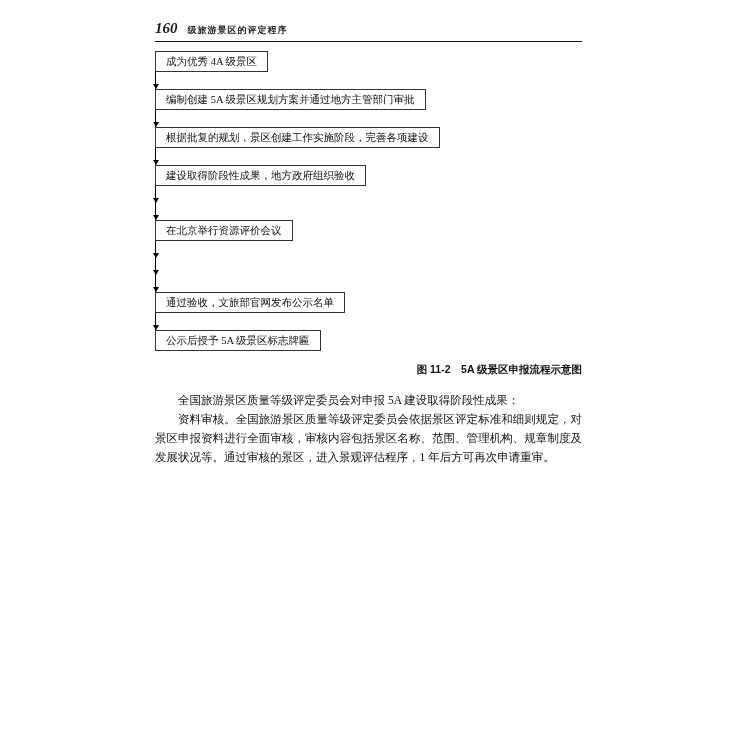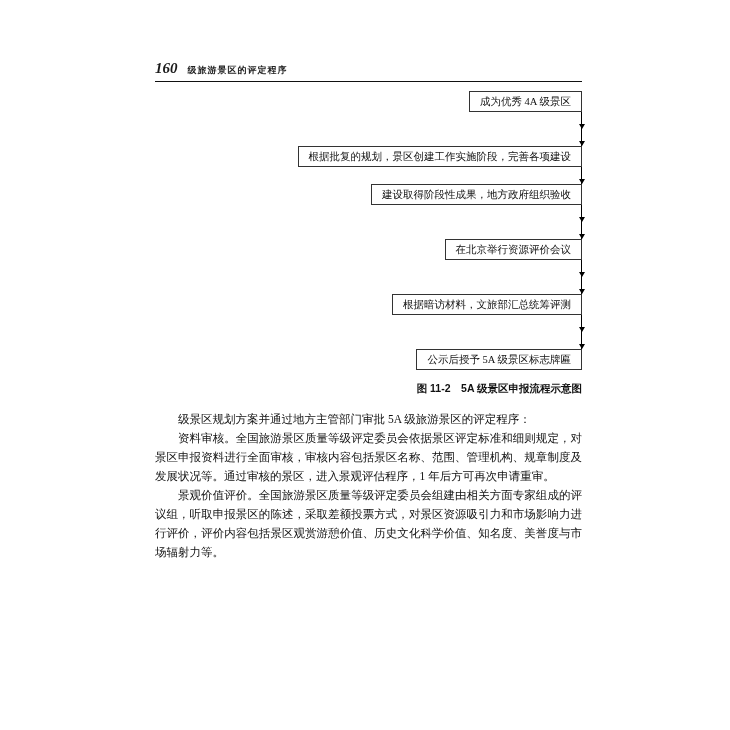--- a/index.html
+++ b/index.html
@@ -6,21 +6,20 @@
   .page {
     position: relative;
     width: 730px;
     height: 560px;
     box-sizing: border-box;
     background: #ffffff;
     padding: 20px 148px 0 155px;
     font-family: "Liberation Serif", "DejaVu Serif", serif;
     color: #1a1a1a;
     overflow: hidden;
-    margin-top: 40px;
   }
   
   .hdr {
     display: flex;
     align-items: baseline;
     gap: 10px;
     border-bottom: 1.5px solid #111;
     padding-bottom: 4px;
   }
   .hdr .pnum {
@@ -44,21 +43,21 @@
     text-align: justify;
     text-indent: 2em;
     color: #111;
   }
   .para.first { margin-top: 23px; }
   
   .flow {
     margin-top: 9px;
     display: flex;
     flex-direction: column;
-    align-items: flex-end;
+    align-items: flex-start;
   }
   .fbox {
     border: 1px solid #333;
     background: #fff;
     font-size: 10.5px;
     line-height: 13px;
     padding: 3px 10px;
     white-space: nowrap;
     color: #111;
   }
@@ -96,36 +95,36 @@
 
   <div class="hdr">
     <span class="pnum">160</span>
     <span class="btitle">级旅游景区的评定程序</span>
   </div>
 
 
   <div class="flow">
     <div class="fbox">成为优秀 4A 级景区</div>
     <div class="farrow"></div>
+    <div class="fbox">编制创建 5A 级景区规划方案并通过地方主管部门审批</div>
     <div class="farrow"></div>
     <div class="fbox">根据批复的规划，景区创建工作实施阶段，完善各项建设</div>
     <div class="farrow"></div>
     <div class="fbox">建设取得阶段性成果，地方政府组织验收</div>
     <div class="farrow"></div>
     <div class="farrow"></div>
     <div class="fbox">在北京举行资源评价会议</div>
     <div class="farrow"></div>
     <div class="farrow"></div>
-    <div class="fbox">根据暗访材料，文旅部汇总统筹评测</div>
     <div class="farrow"></div>
+    <div class="fbox">通过验收，文旅部官网发布公示名单</div>
     <div class="farrow"></div>
     <div class="fbox">公示后授予 5A 级景区标志牌匾</div>
   </div>
 
   <p class="caption">图 11-2　5A 级景区申报流程示意图</p>
 
   <div class="tail">
-    <p class="para">级景区规划方案并通过地方主管部门审批 5A 级旅游景区的评定程序：</p>
+    <p class="para">全国旅游景区质量等级评定委员会对申报 5A 建设取得阶段性成果：</p>
     <p class="para">资料审核。全国旅游景区质量等级评定委员会依据景区评定标准和细则规定，对景区申报资料进行全面审核，审核内容包括景区名称、范围、管理机构、规章制度及发展状况等。通过审核的景区，进入景观评估程序，1 年后方可再次申请重审。</p>
-    <p class="para">景观价值评价。全国旅游景区质量等级评定委员会组建由相关方面专家组成的评议组，听取申报景区的陈述，采取差额投票方式，对景区资源吸引力和市场影响力进行评价，评价内容包括景区观赏游憩价值、历史文化科学价值、知名度、美誉度与市场辐射力等。</p>
   </div>
 
 </div>
 
 </body></html>

